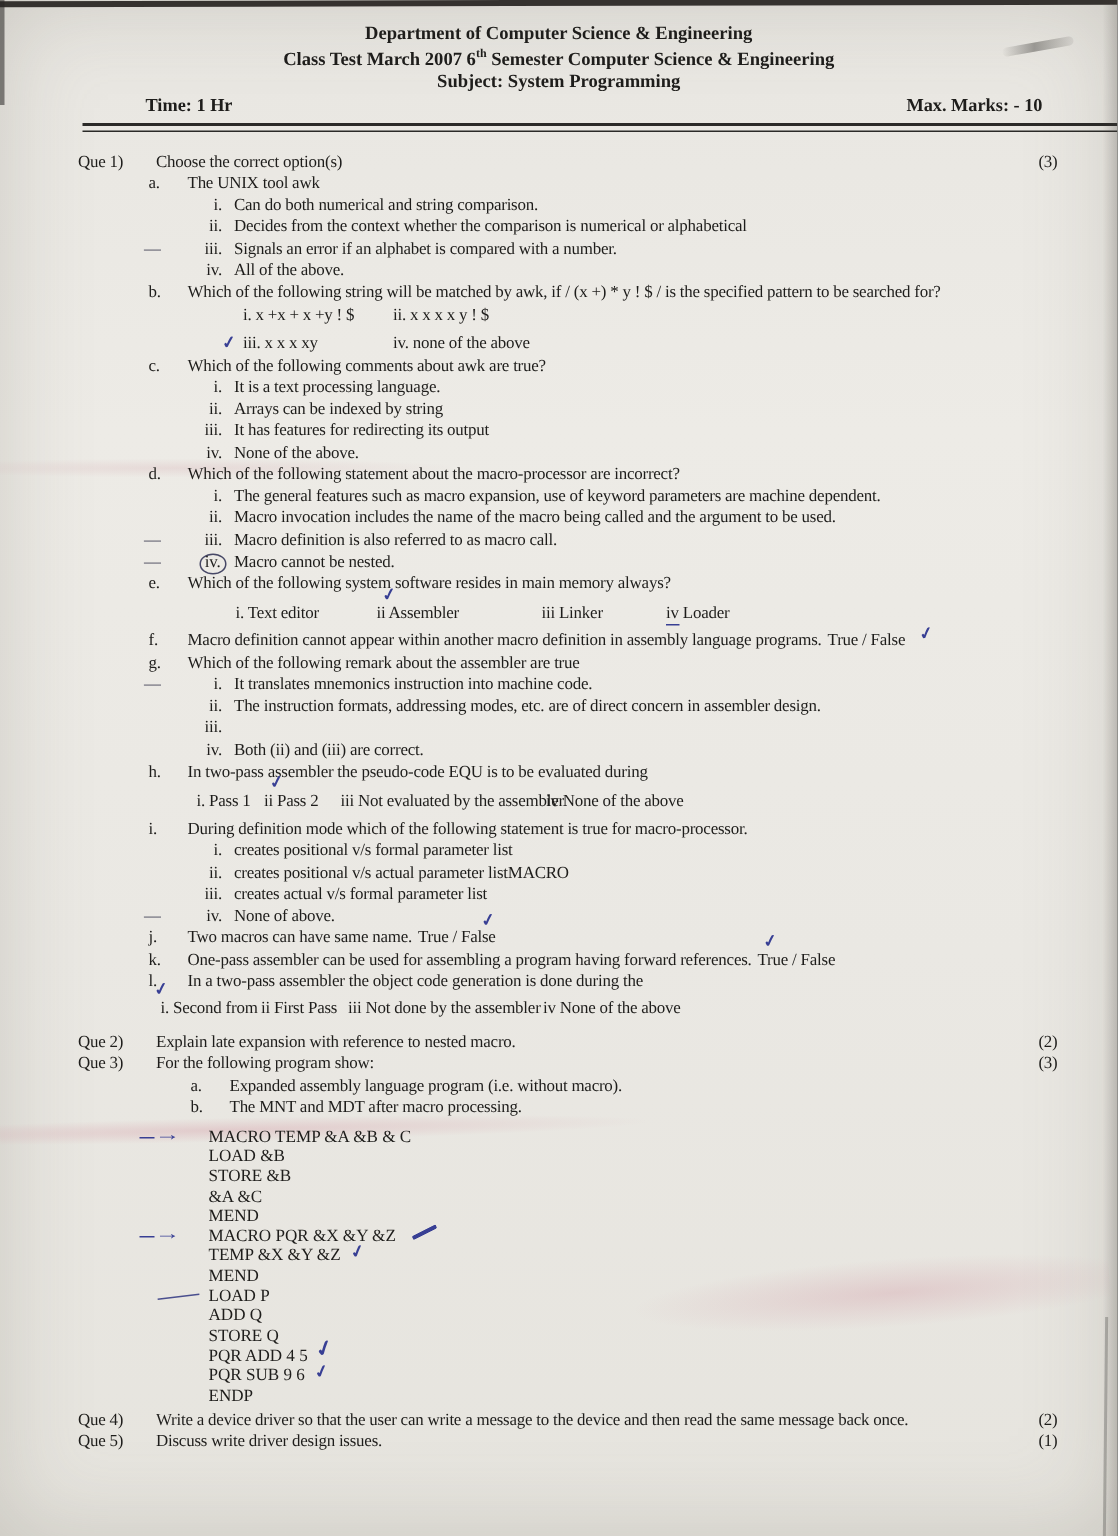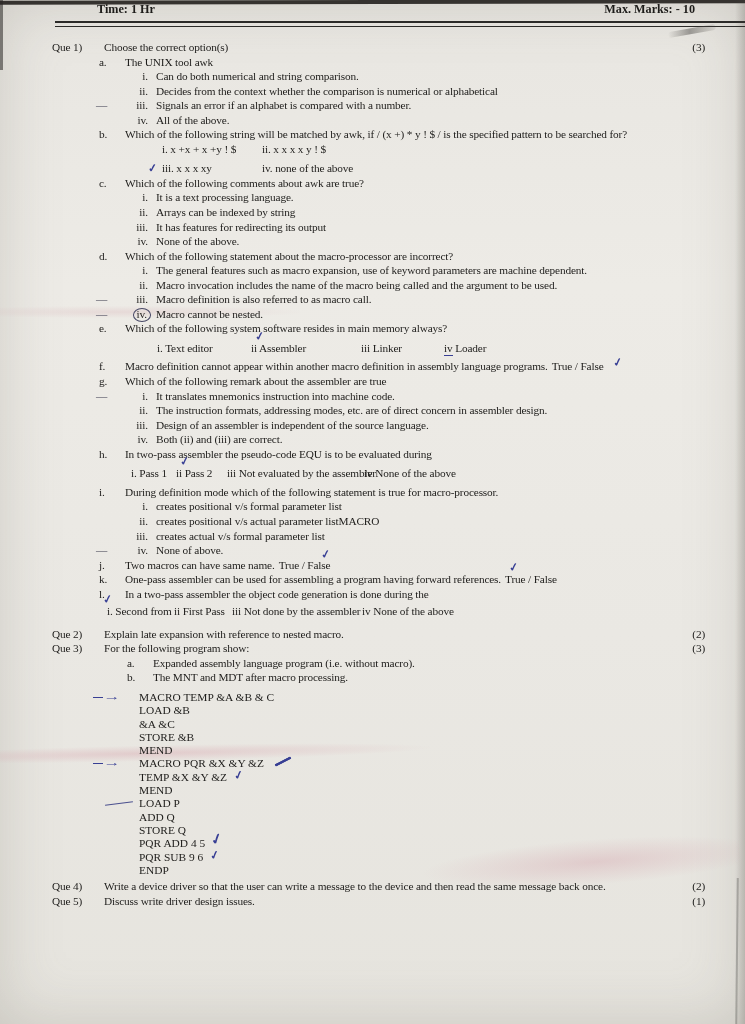--- a/index.html
+++ b/index.html
@@ -83,20 +83,25 @@
 
   <div class="scan-top"></div>
   <div class="scan-left-notch"></div>
   <div class="scan-right-shadow"></div>
   <div class="scan-right-line"></div>
   <div class="pencil-smudge"></div>
   <div class="smudge s1"></div>
   <div class="smudge s2"></div>
   <div class="smudge s3"></div>
 
+  <div class="header">
+    <div>Department of Computer Science &amp; Engineering</div>
+    <div><span>Class Test March 2007 6</span><sup>th</sup><span> Semester Computer Science &amp; Engineering</span></div>
+    <div>Subject: System Programming</div>
+  </div>
   <div class="meta-row">
     <span>Time: 1 Hr</span>
     <span>Max. Marks: - 10</span>
   </div>
   <div class="rule-double"></div>
 
   <div class="bodyc">
 
     <div class="q-row">
       <span class="q-label">Que 1)</span>
@@ -208,21 +213,20 @@
         <span class="dashmark">—</span>
         <span class="o-num">i.</span>
         <span class="o-text">It translates mnemonics instruction into machine code.</span>
       </div>
     <div class="opt-row">
         <span class="o-num">ii.</span>
         <span class="o-text">The instruction formats, addressing modes, etc. are of direct concern in assembler design.</span>
       </div>
     <div class="opt-row">
         <span class="o-num">iii.</span>
-        <span class="o-text">Design of an assembler is independent of the source language.</span>
       </div>
     <div class="opt-row">
         <span class="o-num">iv.</span>
         <span class="o-text">Both (ii) and (iii) are correct.</span>
       </div>
 
     <div class="sub-row">
       <span class="s-label">h.</span>
       <span class="s-text">In two-pass assembler the pseudo-code EQU is to be evaluated during</span>
     </div>
@@ -296,22 +300,22 @@
       <span class="s-text">Expanded assembly language program (i.e. without macro).</span>
     </div>
     <div class="sub-row" style="margin-left:75px;">
       <span class="s-label">b.</span>
       <span class="s-text">The MNT and MDT after macro processing.</span>
     </div>
 
     <div class="code-block">
       <div class="code-line"><span class="pre-dash"></span><span class="pen code-arrow">→</span><span>MACRO TEMP &amp;A &amp;B &amp; C</span></div>
       <div class="code-line"><span>LOAD &amp;B</span></div>
+      <div class="code-line"><span>STORE &amp;B</span></div>
       <div class="code-line"><span>&amp;A &amp;C</span></div>
-      <div class="code-line"><span>STORE &amp;B</span></div>
       <div class="code-line"><span>MEND</span></div>
       <div class="code-line"><span class="pre-dash"></span><span class="pen code-arrow">→</span><span>MACRO PQR &amp;X &amp;Y &amp;Z</span><span class="scrib"></span></div>
       <div class="code-line"><span>TEMP &amp;X &amp;Y &amp;Z</span><span class="pen chk-code">✓</span></div>
       <div class="code-line"><span>MEND</span></div>
       <div class="code-line"><span class="pen-line"></span><span>LOAD P</span></div>
       <div class="code-line"><span>ADD Q</span></div>
       <div class="code-line"><span>STORE Q</span></div>
       <div class="code-line"><span>PQR ADD 4 5</span><span class="pen chk-code big">✓</span></div>
       <div class="code-line"><span>PQR SUB 9 6</span><span class="pen chk-code">✓</span></div>
       <div class="code-line"><span>ENDP</span></div>

